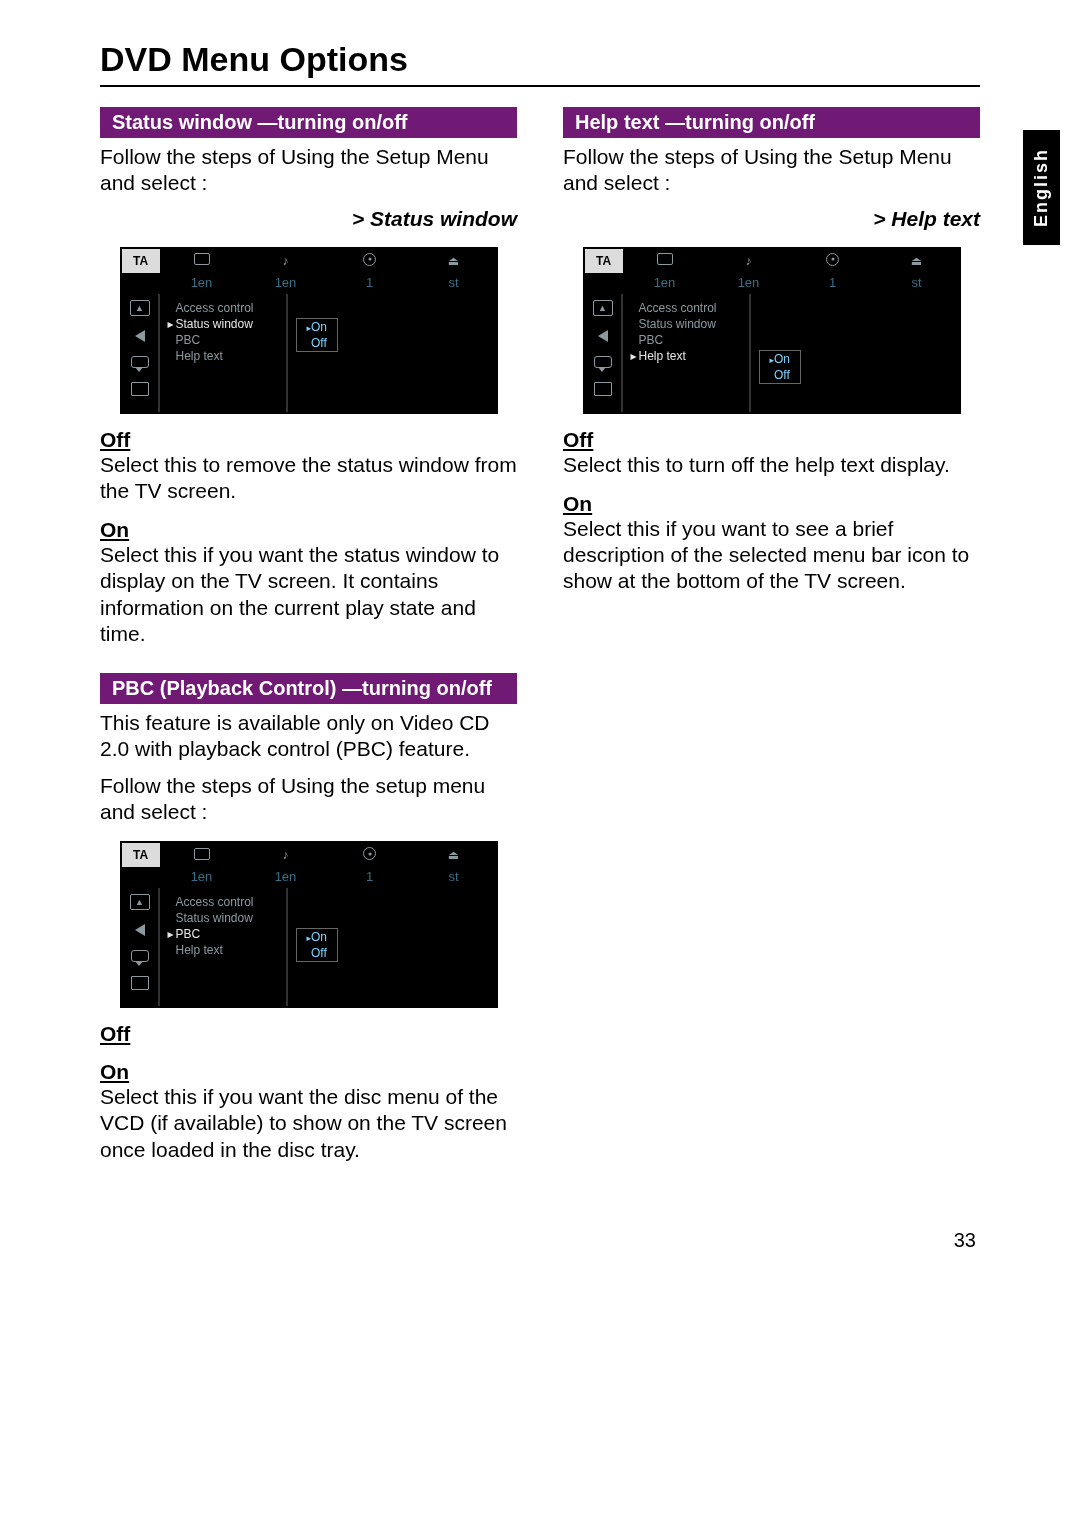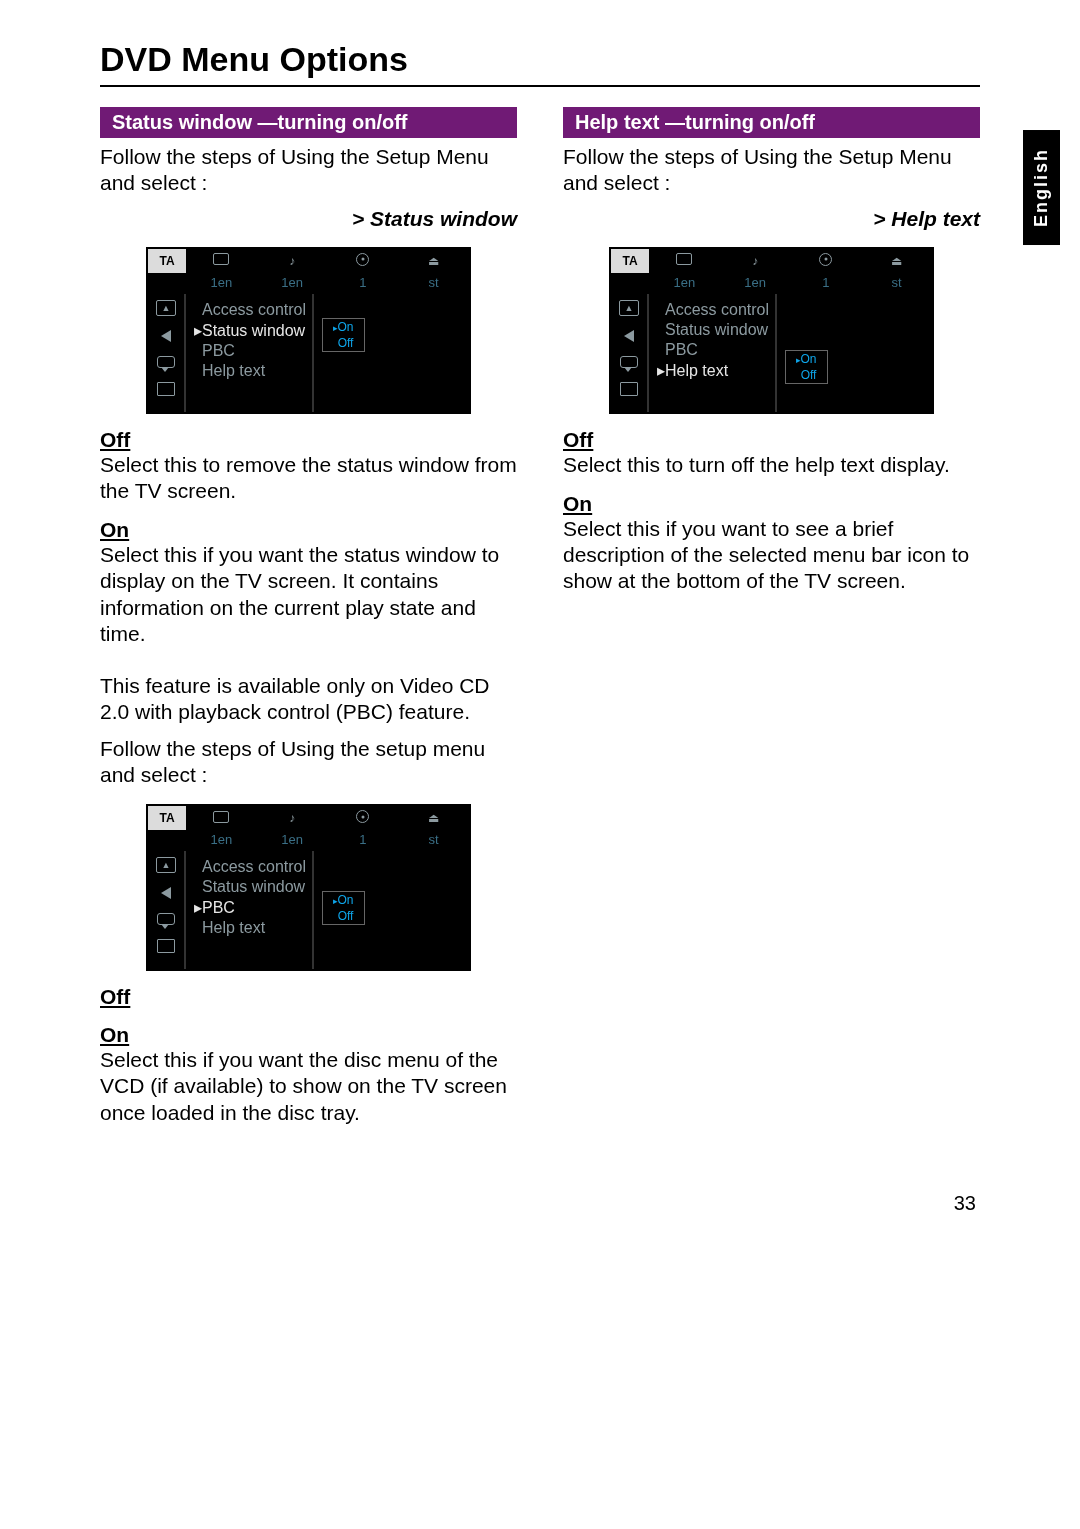--- a/index.html
+++ b/index.html
@@ -9,45 +9,45 @@
   hr.top { border:none; border-top:2px solid #000; margin-bottom:20px; }
   .lang-tab { position:absolute; right:20px; top:130px; writing-mode:vertical-rl; transform:rotate(180deg); background:#000; color:#fff; padding:18px 8px; font-size:18px; font-weight:bold; letter-spacing:2px; }
   .cols { display:flex; gap:46px; }
   .col { flex:1 1 0; }
   .band { background:#701a75; color:#fff; font-weight:bold; font-size:20px; padding:4px 12px; margin-bottom:6px; }
   .para { font-size:21px; line-height:1.25; margin-bottom:10px; }
   .opt-h { font-size:21px; font-weight:bold; text-decoration:underline; margin-top:14px; }
   .caption { text-align:right; font-weight:bold; font-size:21px; margin:10px 0 4px;font-style:italic; }
 
   
-  .osd { width:325px; margin:16px auto 12px; background:#000; color:#8c9aa0; font-family:Arial,Helvetica,sans-serif; font-size:12px; border:2px solid #000; }
+  .osd { width:378px; margin:16px auto 12px; background:#000; color:#8c9aa0; font-family:Arial,Helvetica,sans-serif; font-size:12px; border:2px solid #000; }
   .osd-top { display:flex; }
   .osd-top-left { width:38px; background:#dcdcdc; display:flex; align-items:center; justify-content:center; height:24px;}
   .osd-top-right { flex:1; }
   .osd-iconrow { display:flex; align-items:center; height:24px; }
   .osd-iconrow > span { flex:1; text-align:center; color:#8c9aa0; }
   .osd-iconrow .box { width:16px; height:12px; border:1.5px solid #8c9aa0; border-radius:2px; display:inline-block; }
   .osd-iconrow .dvd { width:13px;height:13px;border:1.5px solid #8c9aa0;border-radius:50%;display:inline-block;position:relative;}
   .osd-iconrow .dvd::after{content:'';position:absolute;width:3px;height:3px;background:#8c9aa0;border-radius:50%;left:50%;top:50%;transform:translate(-50%,-50%);}
   .osd-valrow { display:flex; font-size:13px; color:#3a6f86; }
   .osd-valrow > span { flex:1; text-align:center; padding:2px 0 4px; }
   .osd-body { display:flex; min-height:118px; }
   .osd-side { width:38px; border-right:2px solid #333; display:flex; flex-direction:column; align-items:center; padding-top:6px; gap:14px; }
   .osd-side .ic { width:20px;height:16px;border:1.5px solid #8c9aa0;border-radius:2px;display:flex;align-items:center;justify-content:center;font-size:9px;color:#8c9aa0;}
   .osd-side .spk { width:0;height:0;border-top:6px solid transparent;border-bottom:6px solid transparent;border-right:10px solid #8c9aa0; position:relative;}
   .osd-side .bub { width:18px;height:12px;border:1.5px solid #8c9aa0;border-radius:3px;position:relative;}
   .osd-side .bub::after{content:'';position:absolute;width:0;height:0;border-left:4px solid transparent;border-right:4px solid transparent;border-top:5px solid #8c9aa0;left:3px;bottom:-5px;}
   .osd-side .open { width:18px;height:14px;border:1.5px solid #8c9aa0;border-radius:1px;position:relative;color:#8c9aa0;font-size:9px;line-height:10px;text-align:center;}
   .osd-items { width:128px; border-right:2px solid #333; padding:6px 8px 6px 6px; }
-  .osd-items div { padding:1px 2px; font-size:16px; white-space:nowrap; }
+  .osd-items div { padding:1px 2px; font-size:12px; white-space:nowrap; }
   .osd-items .hl { color:#e6e6e6; }
   .osd-items .ptr { display:inline-block; width:8px; }
   .osd-opts { flex:1; padding:6px 8px; }
   .osd-opts .optgroup { border:1px solid #666; display:inline-block; padding:0; }
-  .osd-opts .optgroup div { padding:1px 10px 1px 10px; font-size:12px; color:#0ea5e9; white-space:nowrap;text-align:center; }
+  .osd-opts .optgroup div { padding:1px 10px 1px 10px; font-size:12px; color:#7dd3fc; white-space:nowrap; }
   .pagenum { text-align:right; font-size:20px; margin-top:40px; padding-right:4px; }
 
   .blk { margin-bottom:26px; }
 </style>
 </head>
 <body>
 
 <div class="page">
   <h1>DVD Menu Options</h1>
   <hr class="top">
@@ -107,20 +107,21 @@
           </div>
         </div>
 
         <div class="opt-h">Off</div>
         <p class="para">Select this to remove the status window from the TV screen.</p>
         <div class="opt-h">On</div>
         <p class="para">Select this if you want the status window to display on the TV screen.  It contains information on the current play state and time.</p>
       </div>
 
       <div class="blk">
+        <div class="band">PBC (Playback Control) —turning on/off</div>
         <p class="para">This feature is available only on Video CD 2.0 with playback control (PBC) feature.</p>
         <p class="para">Follow the steps of  Using the setup menu  and select :</p>
 
         <div class="osd">
           <div class="osd-top">
             <div class="osd-top-left">
                 <span style="font-weight:bold;font-size:12px;color:#000;">TA</span>
               </div>
             <div class="osd-top-right">
               <div class="osd-iconrow">

